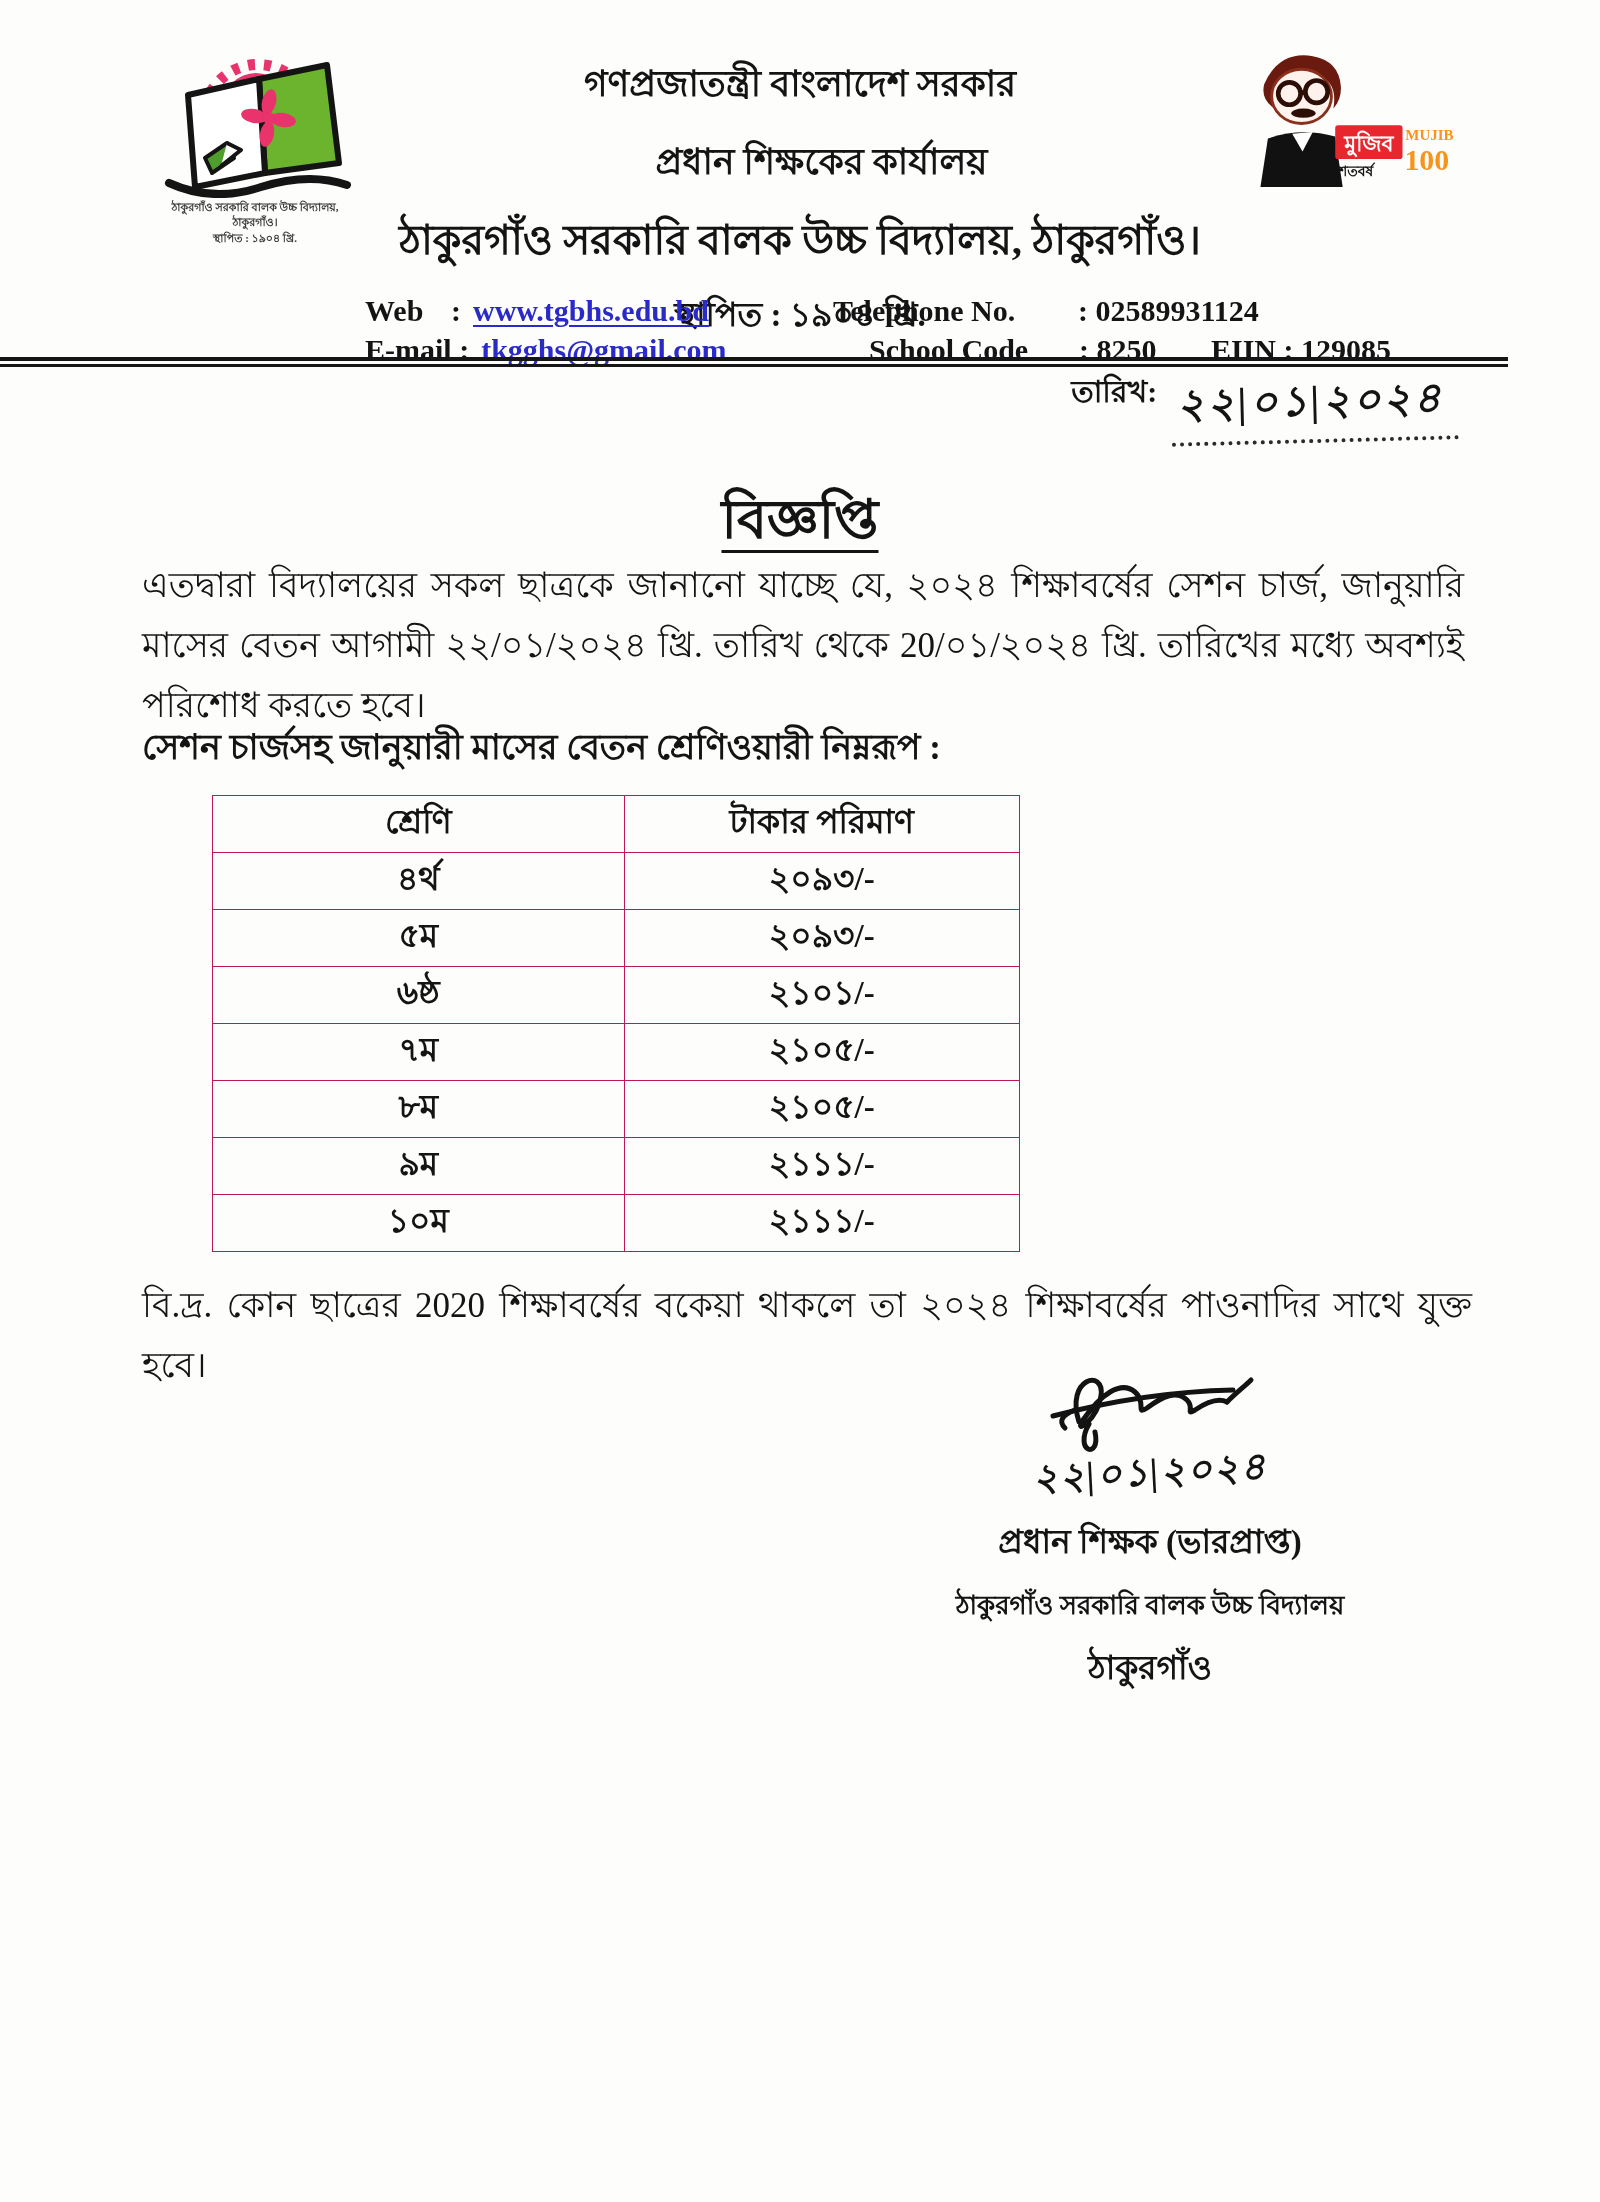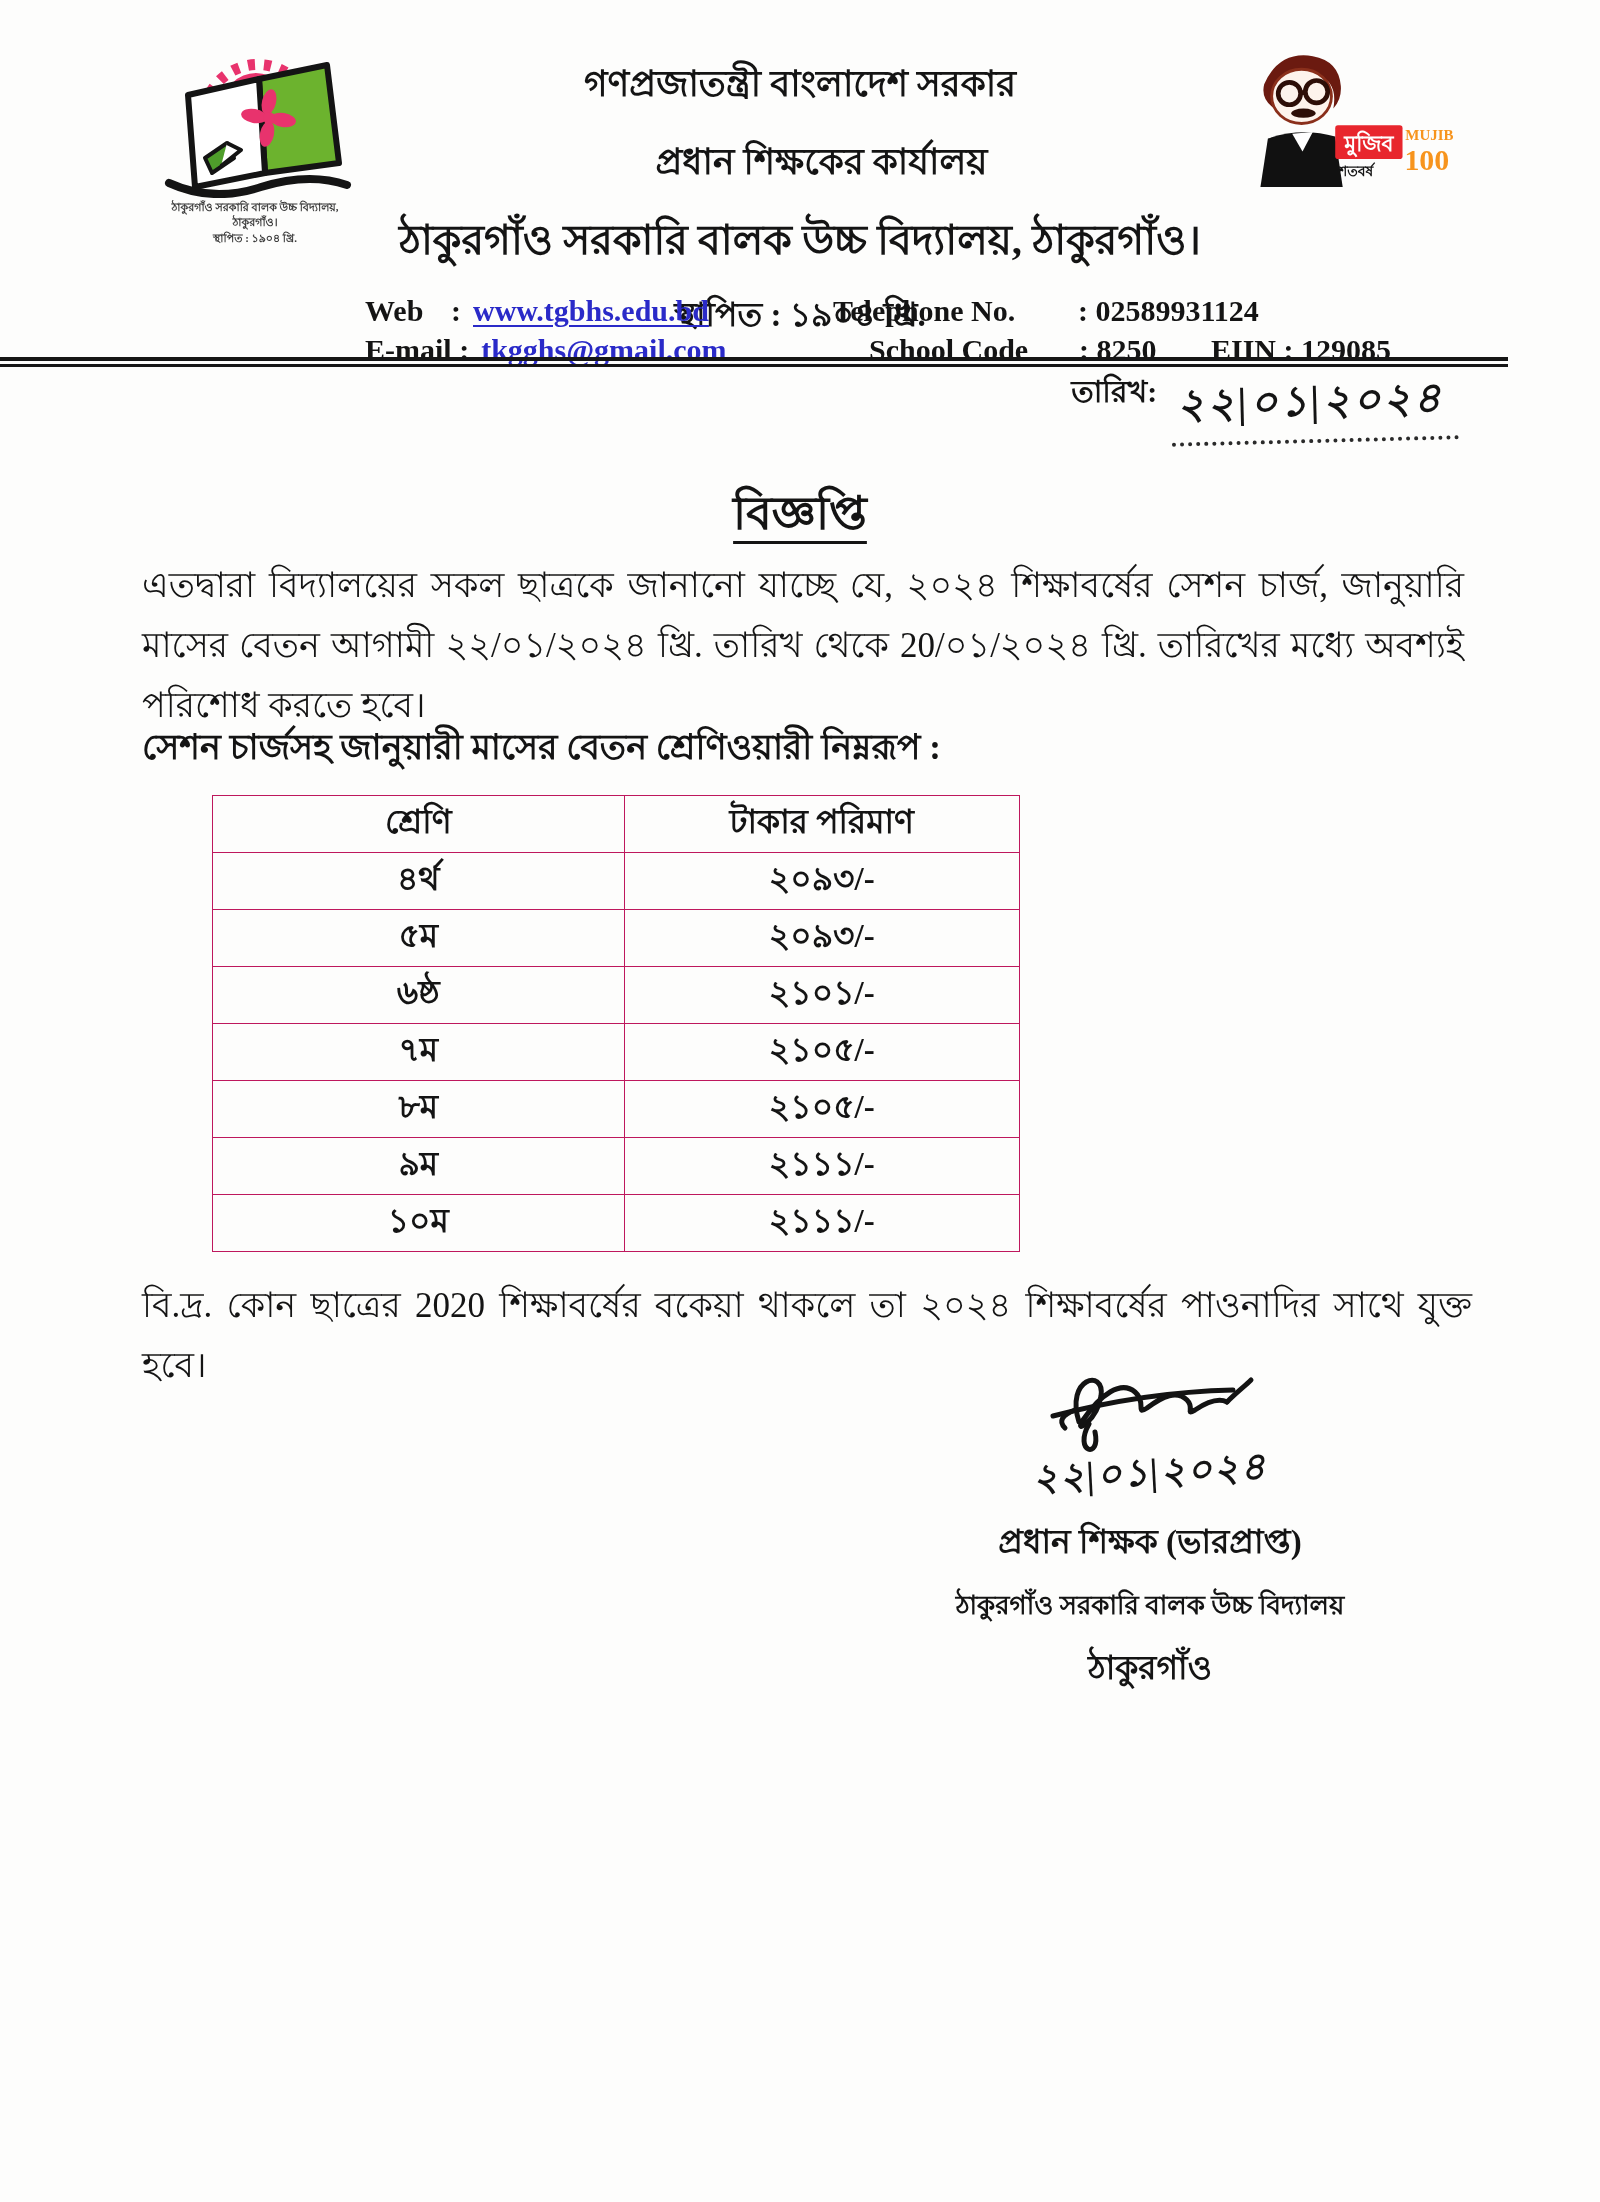--- a/index.html
+++ b/index.html
@@ -40,21 +40,21 @@
   
   .double-rule { position:absolute; left:0; top:357px; width:1508px; height:10px;
     border-top:4px solid #161616; border-bottom:3px solid #161616; }
   .date-line { position:absolute; top:368px; right:142px; display:flex; align-items:flex-start; }
   .date-label { font-size:30px; font-weight:bold; margin-right:14px; }
   .date-value { font-size:42px; font-weight:bold; font-style:italic; letter-spacing:3px;
     border-bottom:4px dotted #2a2a2a; padding:0 14px 0 6px; transform:rotate(-1.5deg); }
 
   
   .title { position:absolute; top:478px; left:0; width:100%; text-align:center;
-    font-size:46px; font-weight:bold;
+    font-size:54px; font-weight:bold;
     text-decoration:underline; text-decoration-thickness:3px; text-underline-offset:12px; }
   .body-text { position:absolute; left:142px; top:556px; width:1322px;
     font-size:35px; line-height:1.72; text-align:justify; }
   .table-intro { position:absolute; left:142px; top:720px; font-size:35px; font-weight:bold; }
 
   
   table.fees { position:absolute; left:212px; top:795px; width:808px;
     border-collapse:collapse; font-size:33px; font-weight:bold; text-align:center; }
   table.fees th, table.fees td { border:1px solid #be185d; height:48px; padding:0 4px; font-weight:bold; }
   table.fees th:first-child, table.fees td:first-child { width:51%; }

